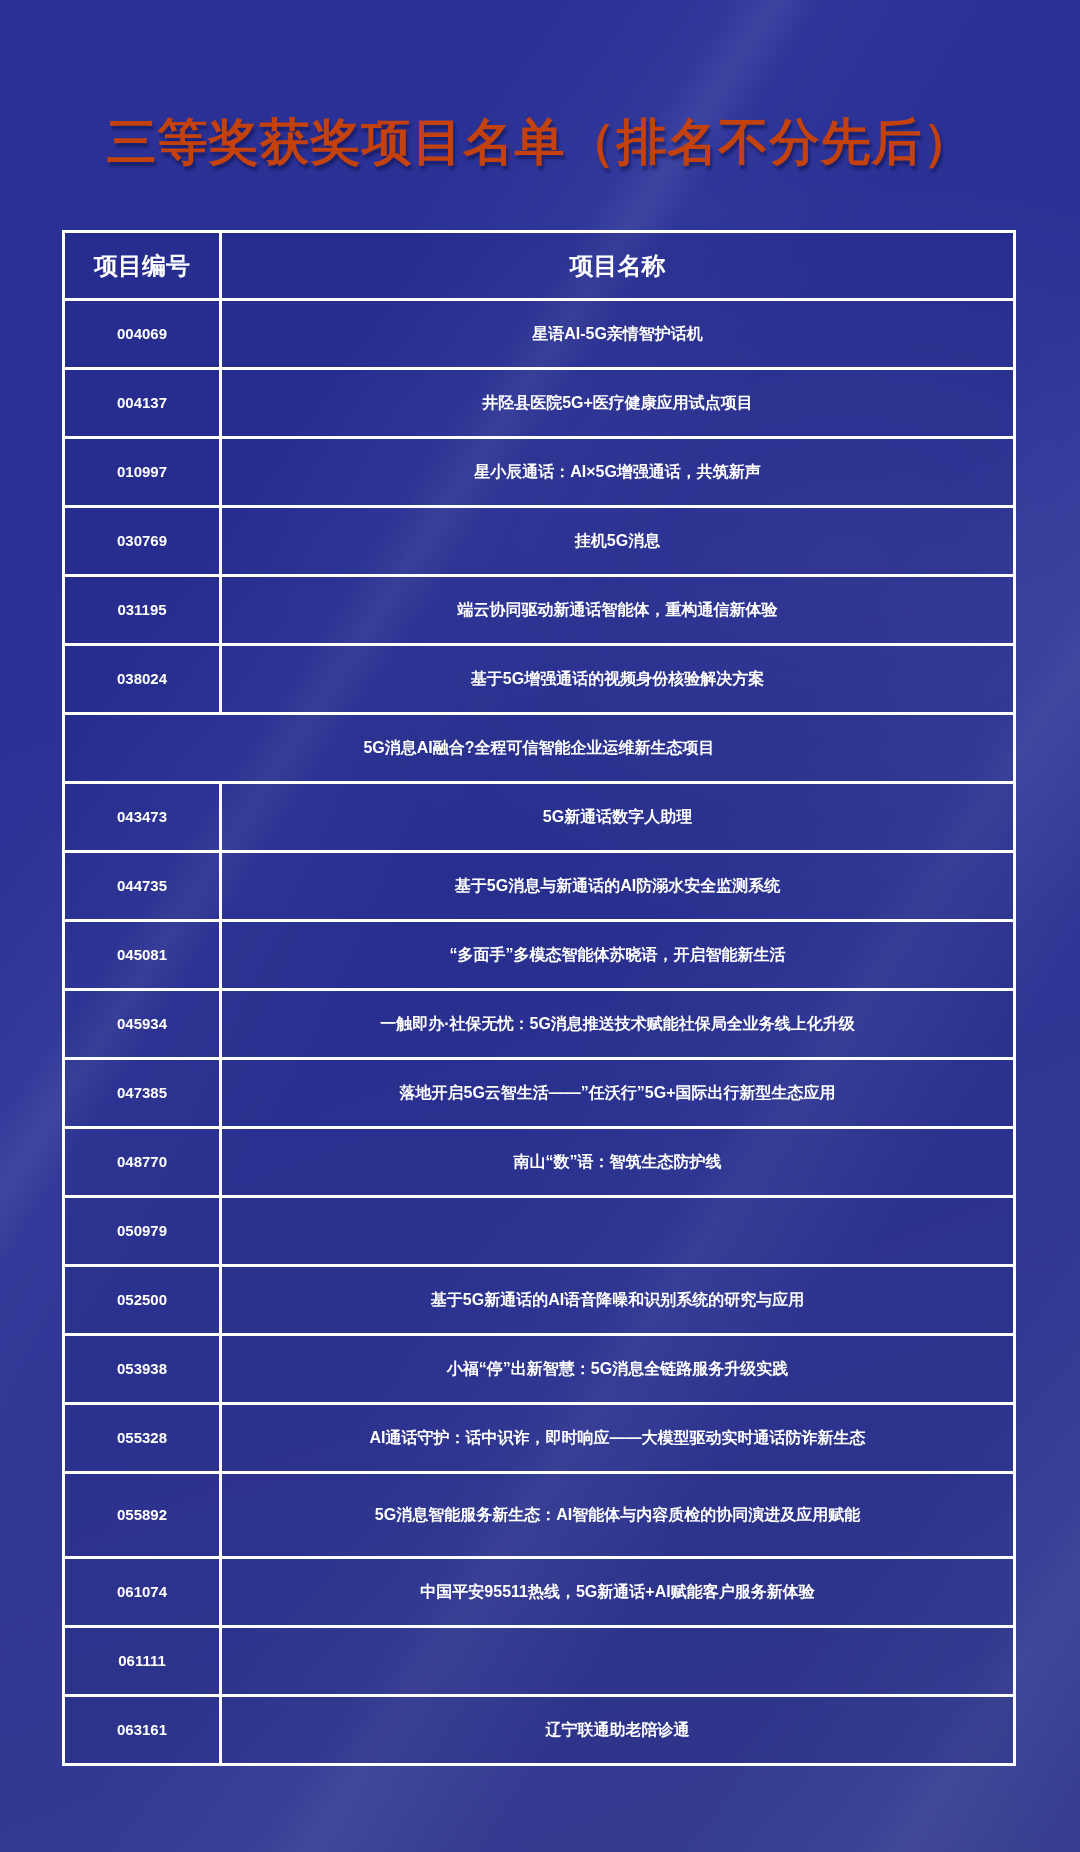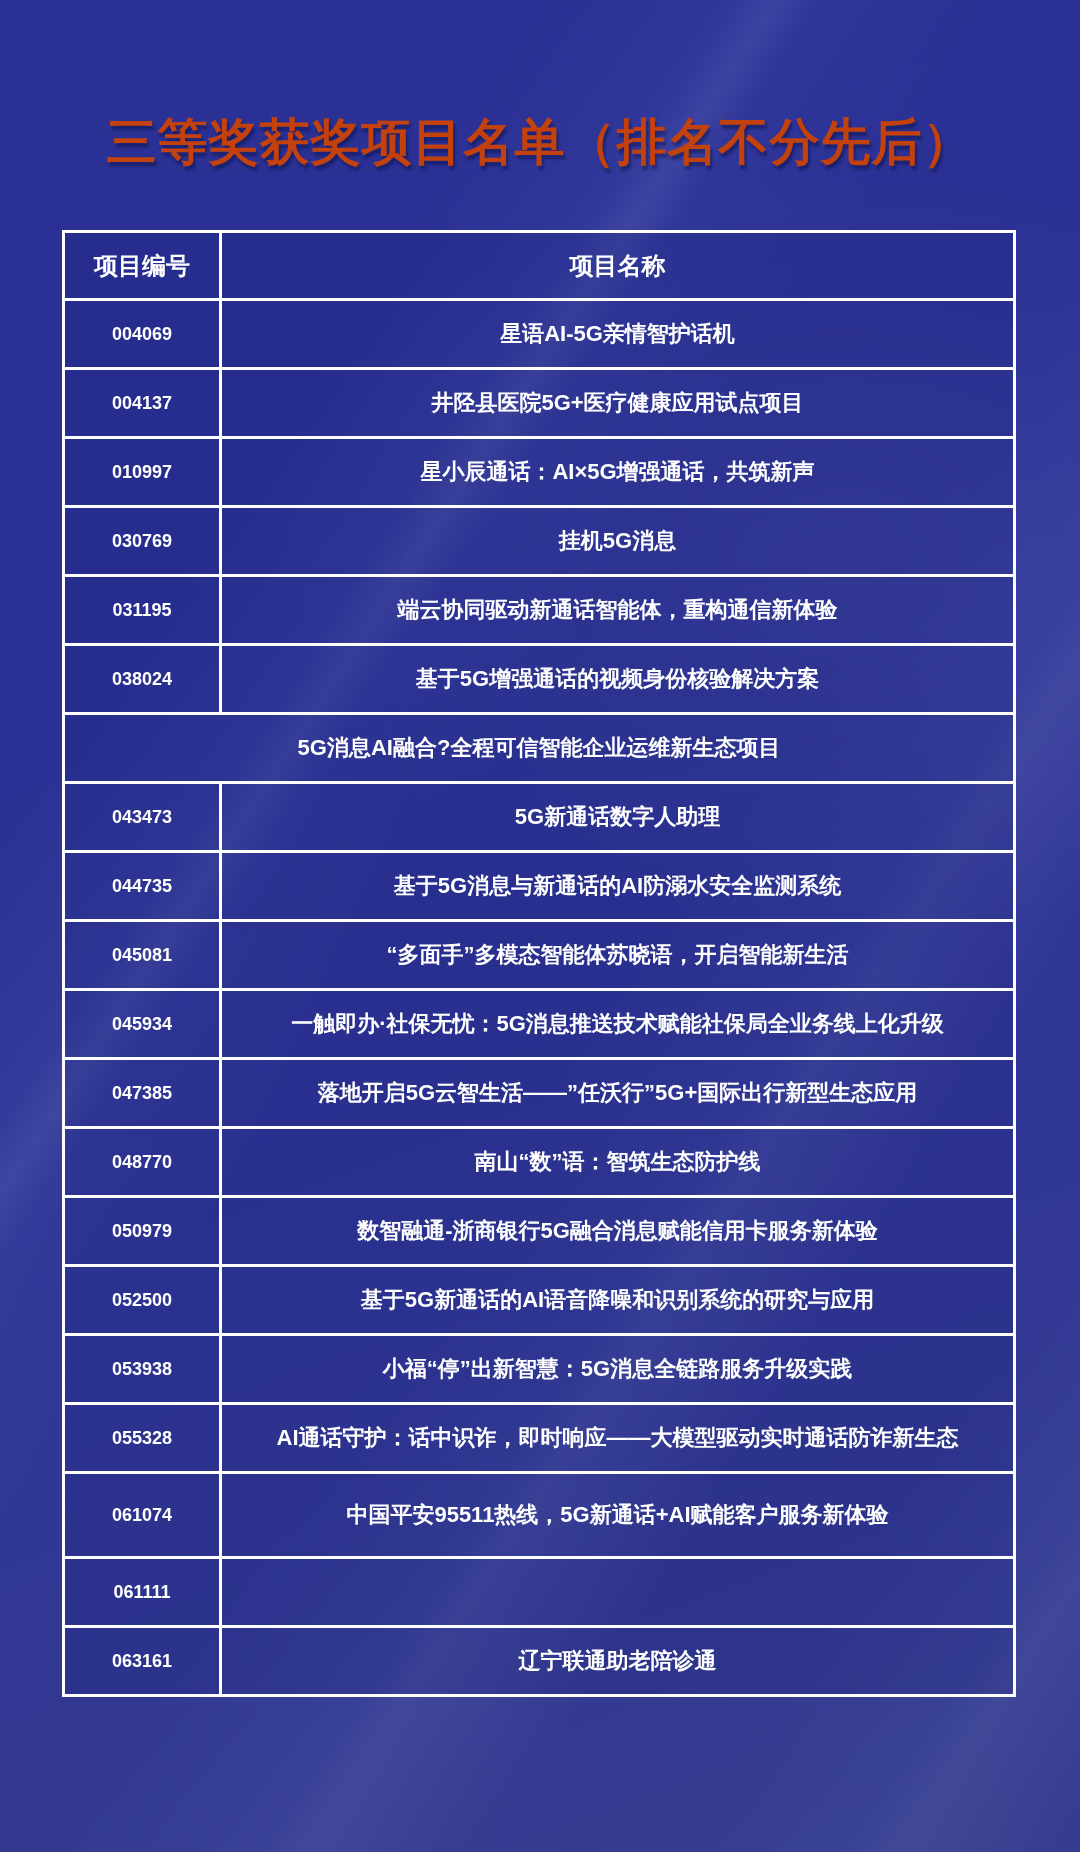--- a/index.html
+++ b/index.html
@@ -57,26 +57,26 @@
     color:#ffffff;
     text-align:center;
     line-height:1.25;
     padding:0 8px;
     box-sizing:border-box;
   }
   .c-id{
     width:157px;
     flex:0 0 157px;
     border-right:3px solid #ffffff;
-    font-size:18px;
+    font-size:15px;
     font-weight:600;
   }
   .c-name{
     flex:1 1 auto;
-    font-size:22px;
+    font-size:16px;
     font-weight:600;
   }
   .t-row.header .cell{
     font-size:24px;
     font-weight:700;
   }
 </style>
 </head>
 <body>
 
@@ -149,38 +149,41 @@
     <div class="cell c-name">落地开启5G云智生活——”任沃行”5G+国际出行新型生态应用</div>
   </div>
 
   <div class="t-row">
     <div class="cell c-id">048770</div>
     <div class="cell c-name">南山“数”语：智筑生态防护线</div>
   </div>
 
   <div class="t-row">
     <div class="cell c-id">050979</div>
-    <div class="cell c-name">数智融通-浙商银行5G融合消息赋能信用卡服务新体验</div>
   </div>
 
   <div class="t-row">
     <div class="cell c-id">052500</div>
     <div class="cell c-name">基于5G新通话的AI语音降噪和识别系统的研究与应用</div>
   </div>
 
   <div class="t-row">
     <div class="cell c-id">053938</div>
     <div class="cell c-name">小福“停”出新智慧：5G消息全链路服务升级实践</div>
   </div>
 
   <div class="t-row">
     <div class="cell c-id">055328</div>
     <div class="cell c-name">AI通话守护：话中识诈，即时响应——大模型驱动实时通话防诈新生态</div>
   </div>
 
+  <div class="t-row">
+    <div class="cell c-id">055892</div>
+    <div class="cell c-name">5G消息智能服务新生态：AI智能体与内容质检的协同演进及应用赋能</div>
+  </div>
 
   <div class="t-row">
     <div class="cell c-id">061074</div>
     <div class="cell c-name">中国平安95511热线，5G新通话+AI赋能客户服务新体验</div>
   </div>
 
   <div class="t-row">
     <div class="cell c-id">061111</div>
   </div>
 

